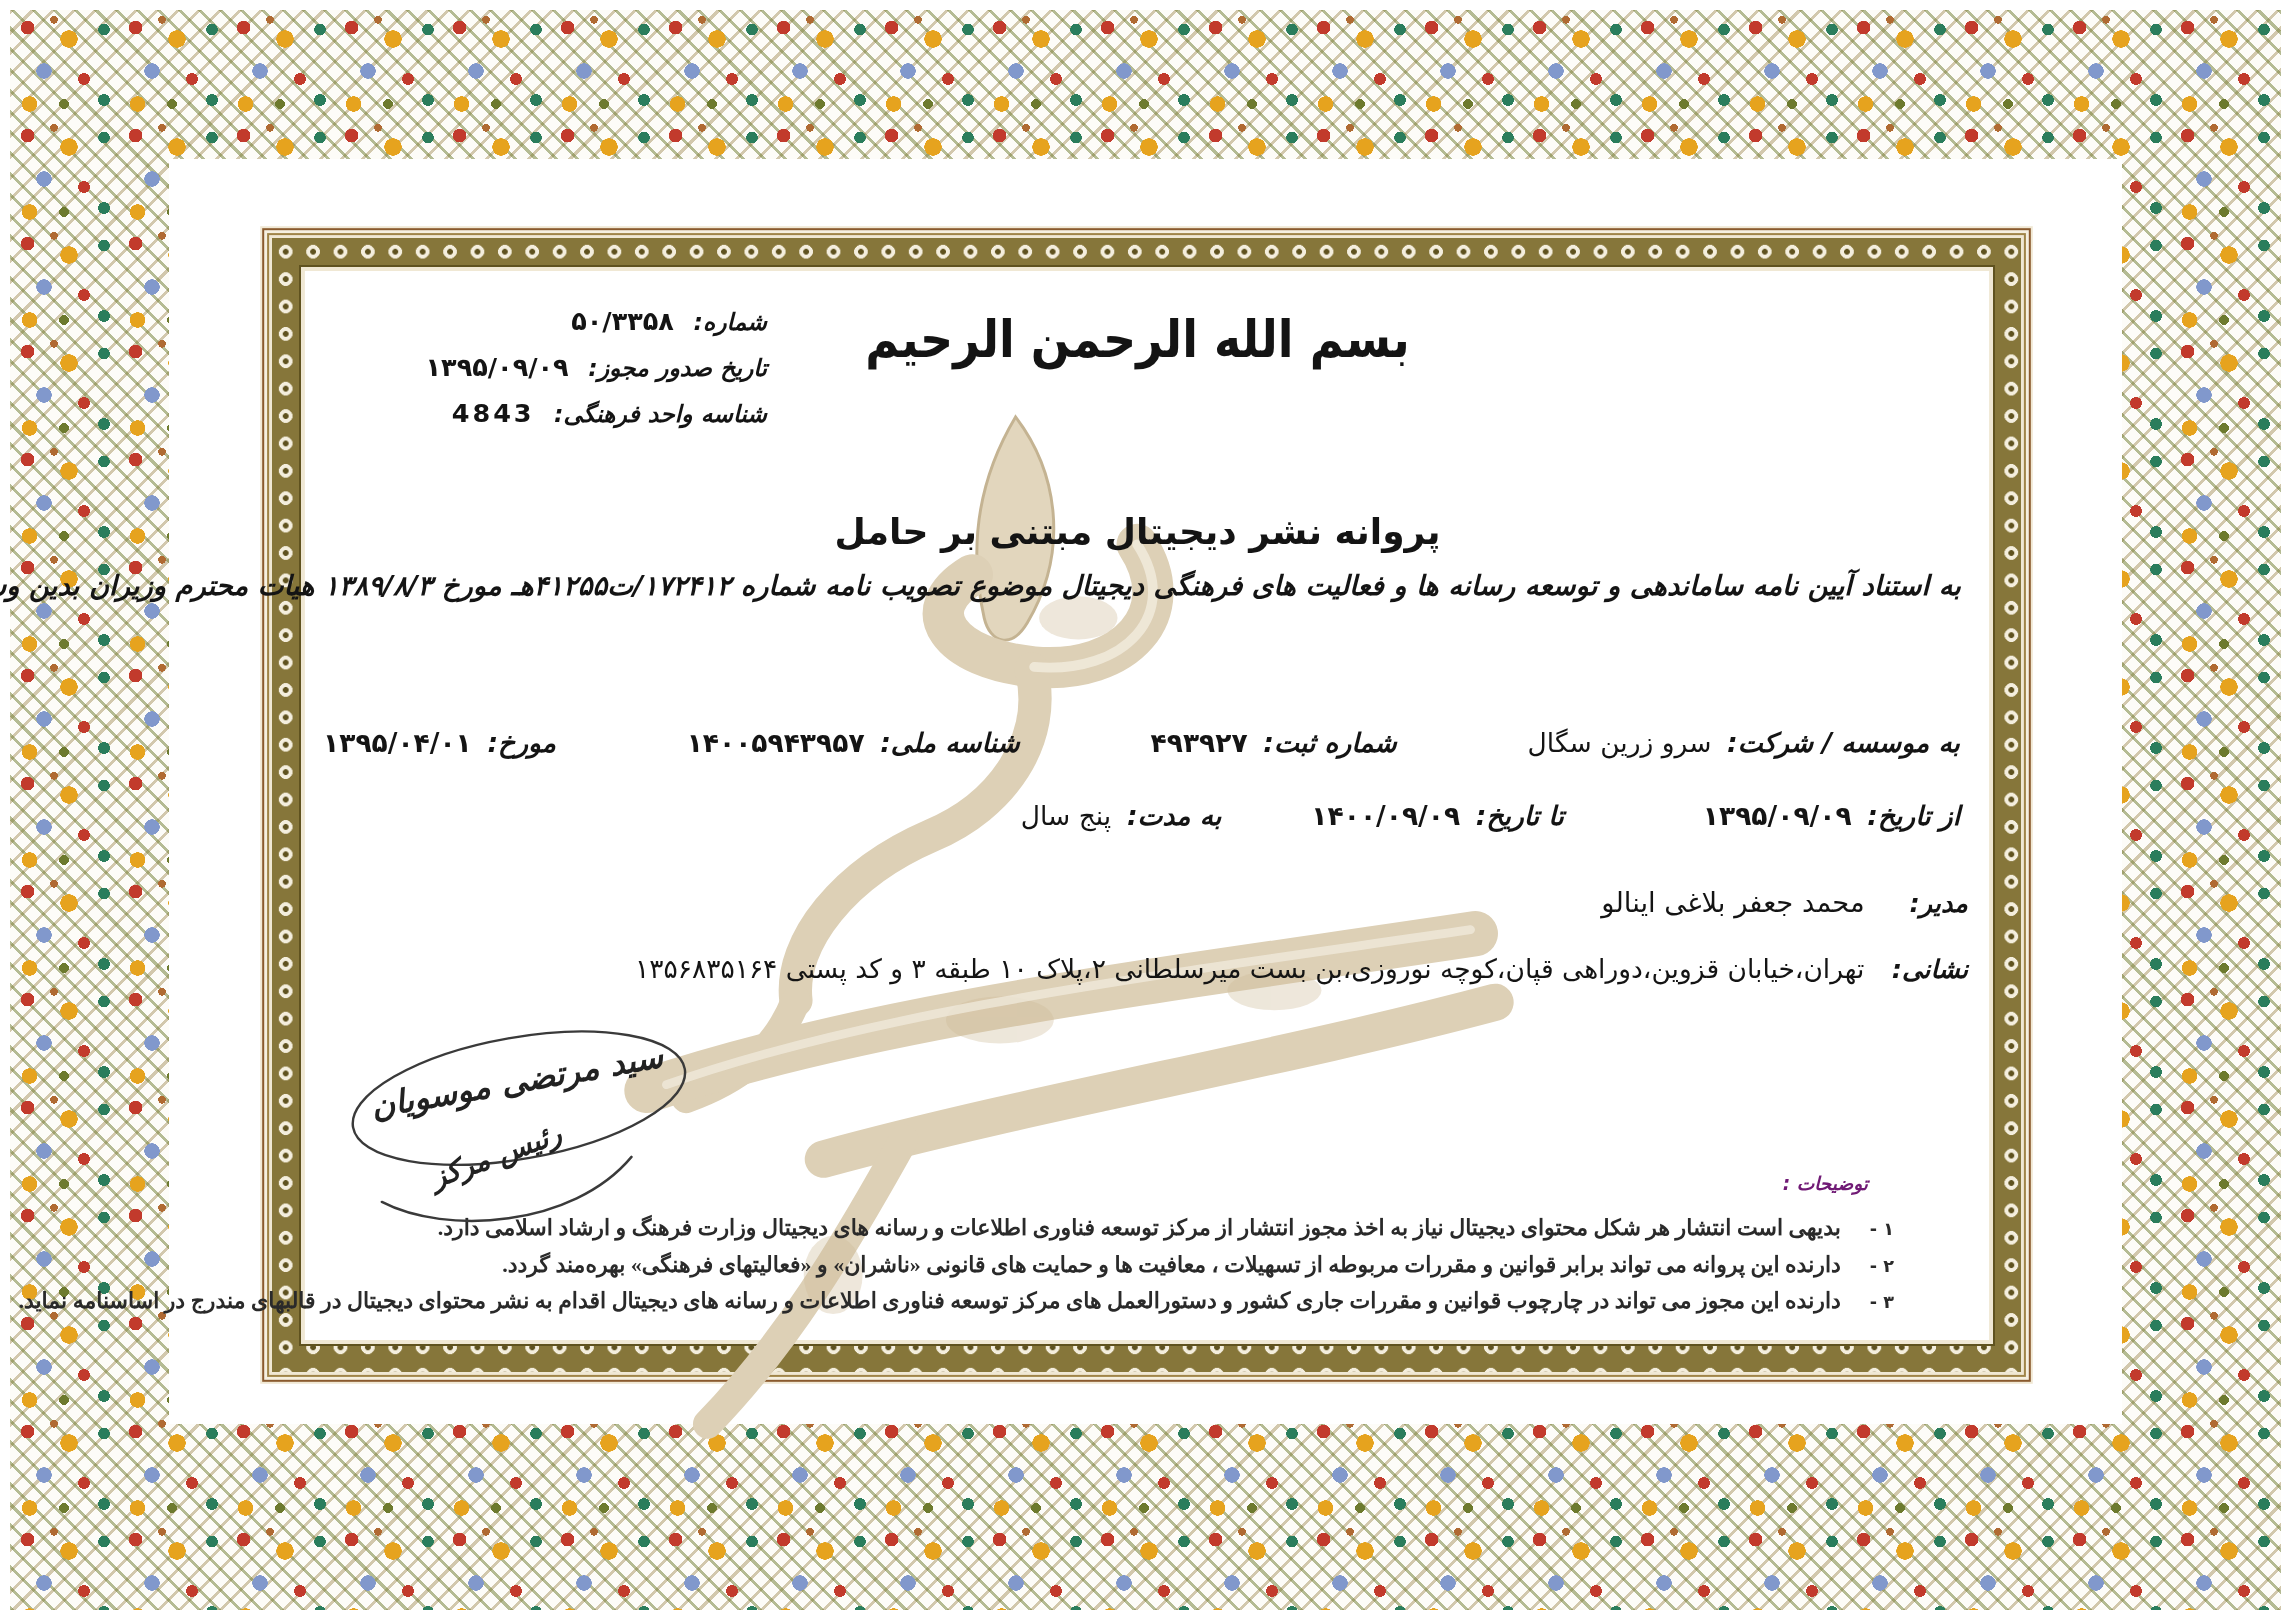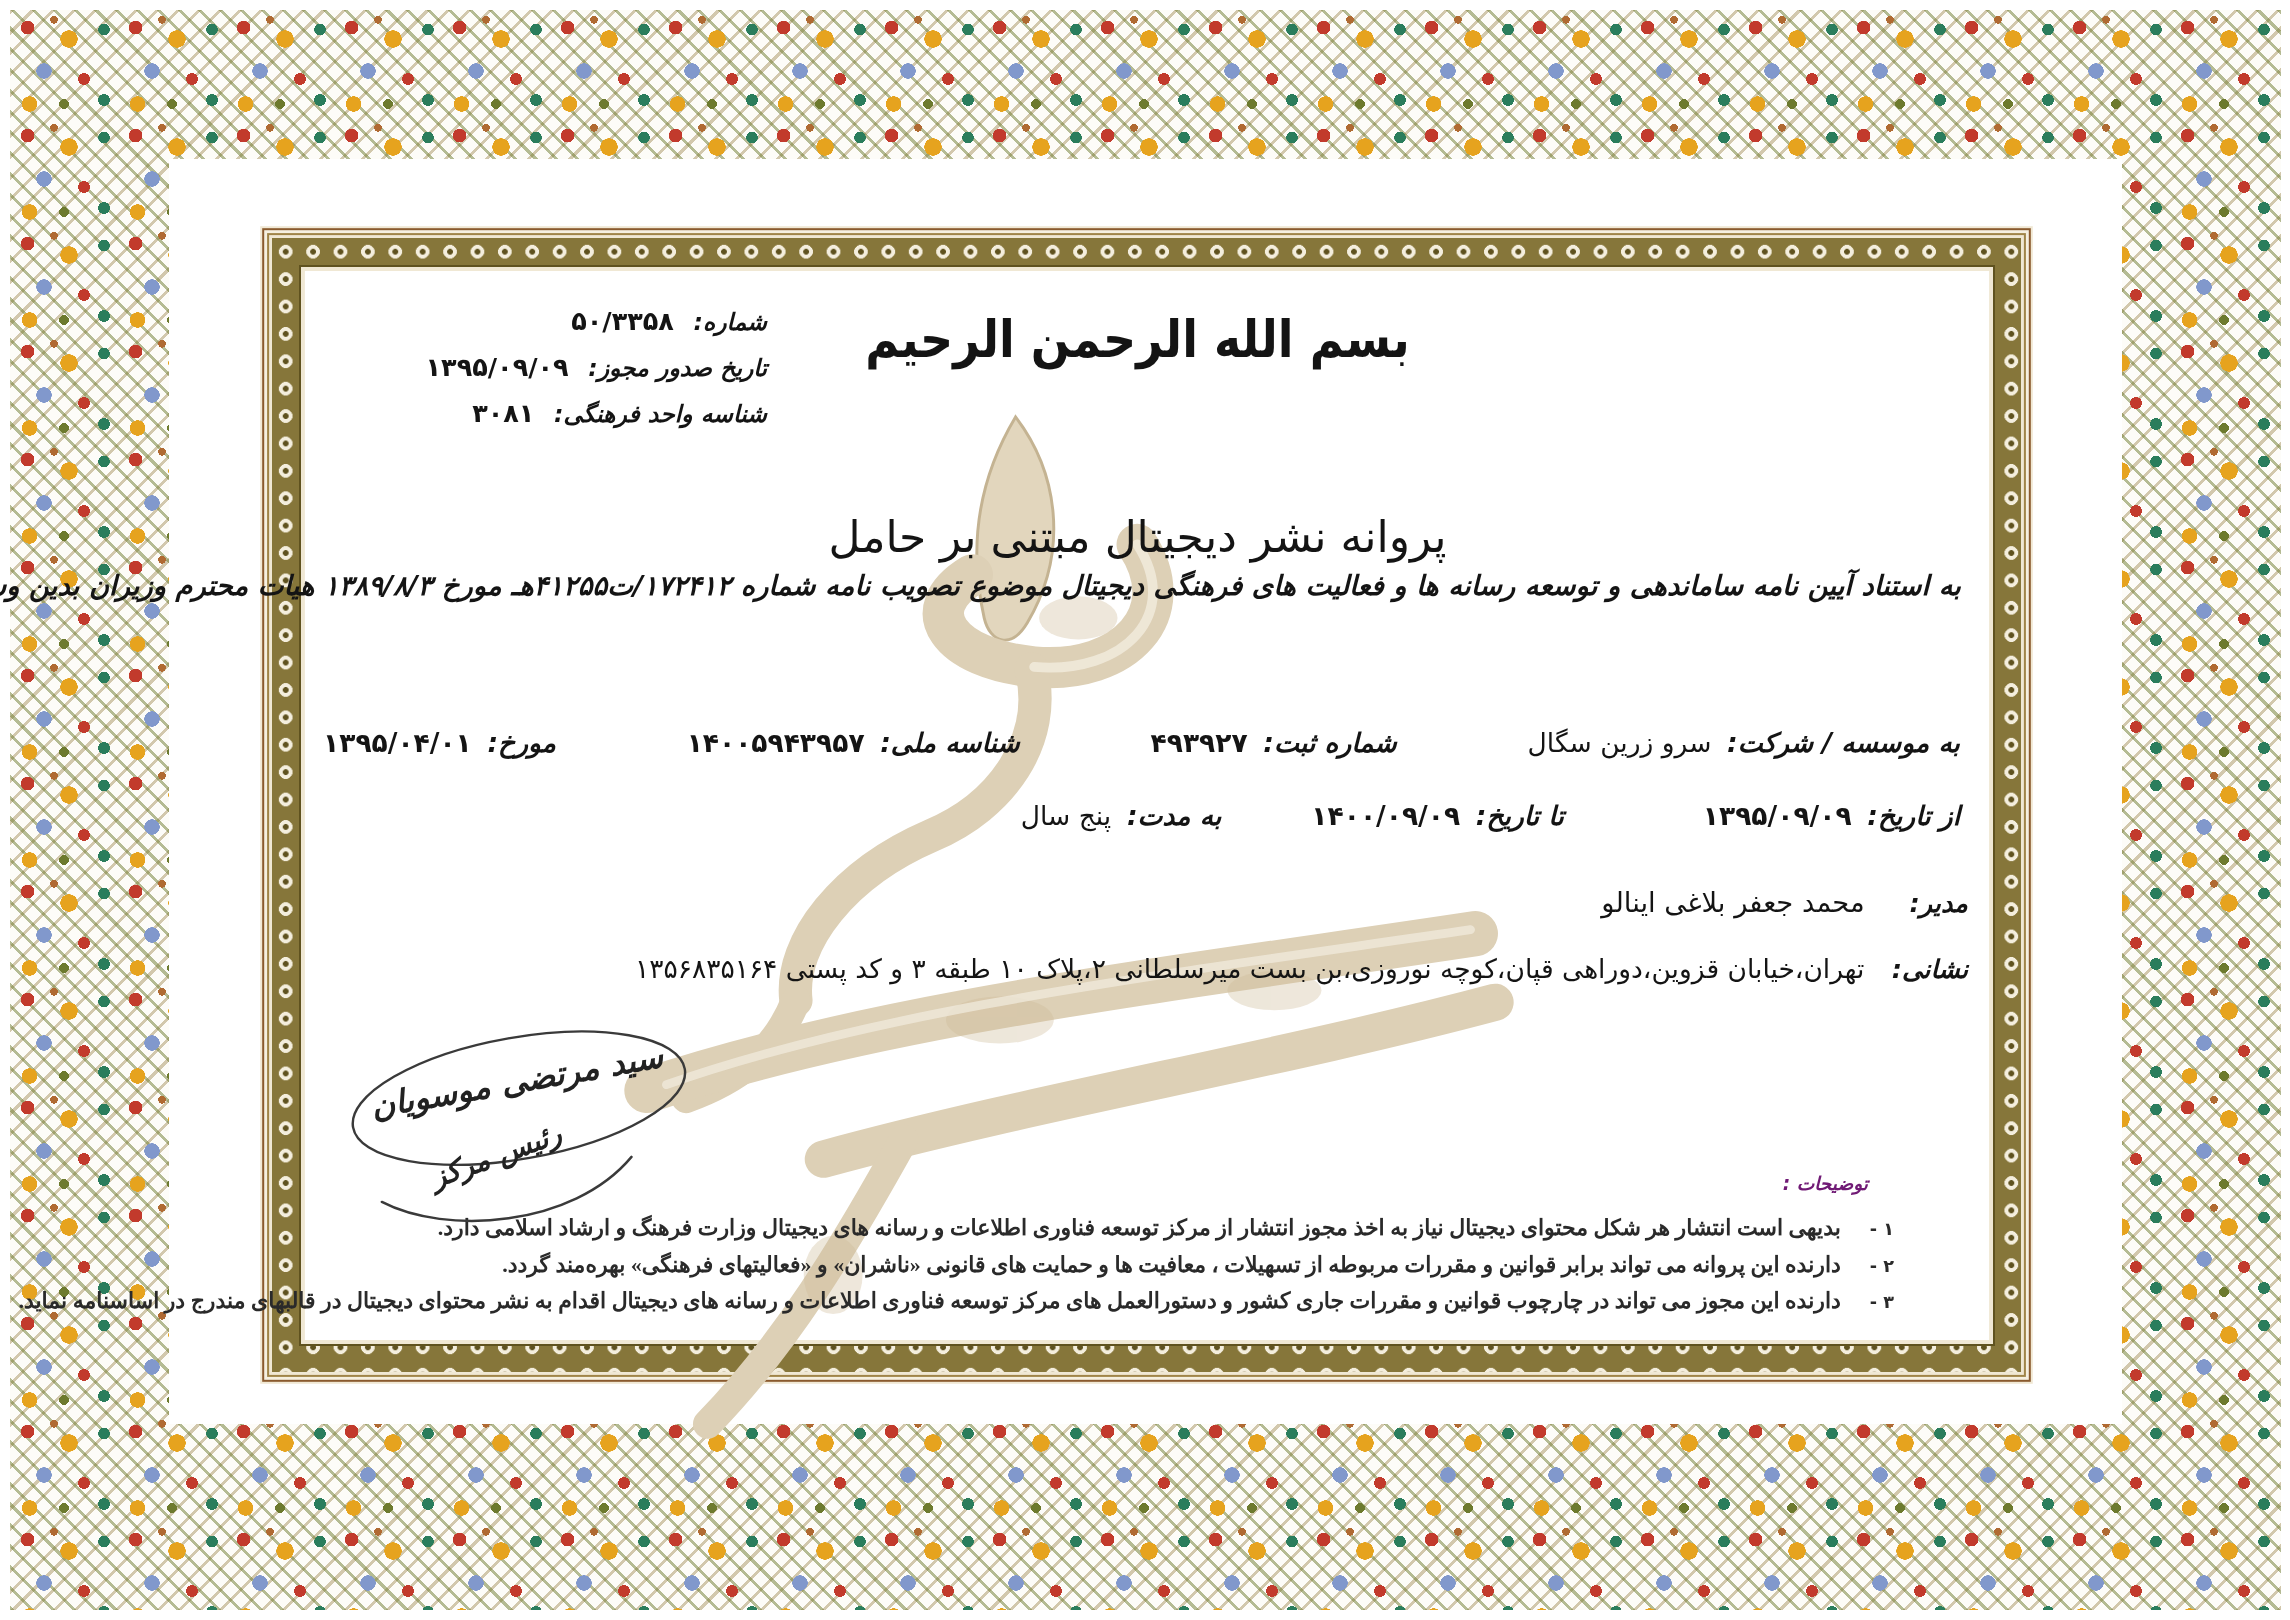--- a/index.html
+++ b/index.html
@@ -44,21 +44,21 @@
   .num{letter-spacing:2.9px;font-weight:700;}
   .meta{position:absolute;left:314px;top:306px;width:453px;}
   .meta .row{display:flex;justify-content:flex-start;align-items:baseline;gap:19.6px;height:46px;}
   .meta .lbl{font-size:23.5px;}
   .meta .val{font-size:25.5px;}
   .bismillah{position:absolute;left:314px;top:312px;width:1647px;text-align:center;
     font-size:46px;font-weight:700;letter-spacing:-2px;transform:scaleY(1.12);}
   .org{position:absolute;left:1549px;top:280px;width:396px;text-align:center;}
   .org .l1{font-size:19.6px;font-weight:700;font-style:italic;margin-top:5.9px;}
   .org .l2{font-size:17.6px;font-weight:600;font-style:italic;margin-top:3.9px;}
-  .title{position:absolute;left:314px;top:511px;width:1647px;text-align:center;font-size:44px;font-weight:400;}
+  .title{position:absolute;left:314px;top:511px;width:1647px;text-align:center;font-size:36px;font-weight:700;}
   .body1{position:absolute;left:319px;top:570px;width:1642px;font-size:27.4px;font-weight:600;font-style:italic;
     text-align:justify;text-align-last:justify;white-space:nowrap;}
   .body2{position:absolute;left:319px;top:642px;width:1642px;font-size:27.4px;font-weight:600;font-style:italic;text-align:right;}
   .frow{position:absolute;left:323px;width:1637px;display:flex;align-items:baseline;}
   .frow .cell{display:flex;align-items:baseline;gap:15.7px;white-space:nowrap;}
   .frow .lbl{font-size:26.5px;}
   .frow .val{font-size:26.5px;}
   .r1{top:727px;justify-content:space-between;}
   .r2{top:800px;justify-content:flex-start;}
   .r2 .c2{margin-right:139px;}
@@ -113,21 +113,21 @@
       <div class="row">
         <span class="lbl cal">شماره:</span>
         <span class="val num">۵۰/۳۳۵۸</span>
       </div>
       <div class="row">
         <span class="lbl cal">تاریخ صدور مجوز:</span>
         <span class="val num">۱۳۹۵/۰۹/۰۹</span>
       </div>
       <div class="row">
         <span class="lbl cal">شناسه واحد فرهنگی:</span>
-        <span class="val num">۳۰۸۱</span>
+        <span class="val num">4843</span>
       </div>
     </div>
 
     <div class="bismillah">بسم الله الرحمن الرحیم</div>
 
 
     <div class="title">پروانه نشر دیجیتال مبتنی بر حامل</div>
 
     <div class="body1">به استناد آیین نامه ساماندهی و توسعه رسانه ها و فعالیت های فرهنگی دیجیتال موضوع تصویب نامه شماره ۱۷۲۴۱۲/ت۴۱۲۵۵هـ مورخ ۱۳۸۹/۸/۳ هیات محترم وزیران بدین وسیله مجوز فعالیت فرهنگی دیجیتال</div>
 

